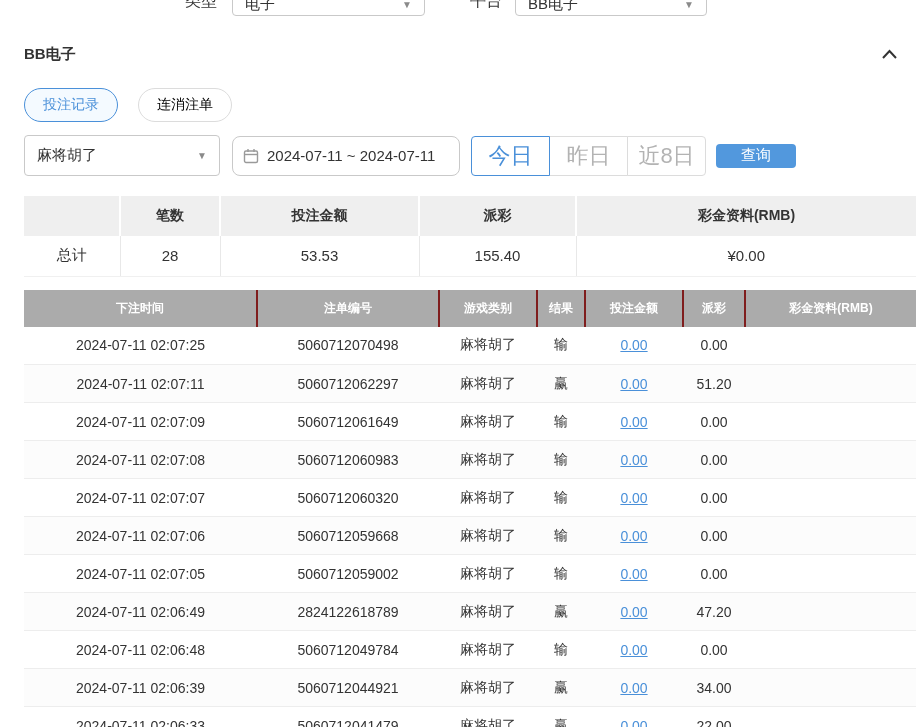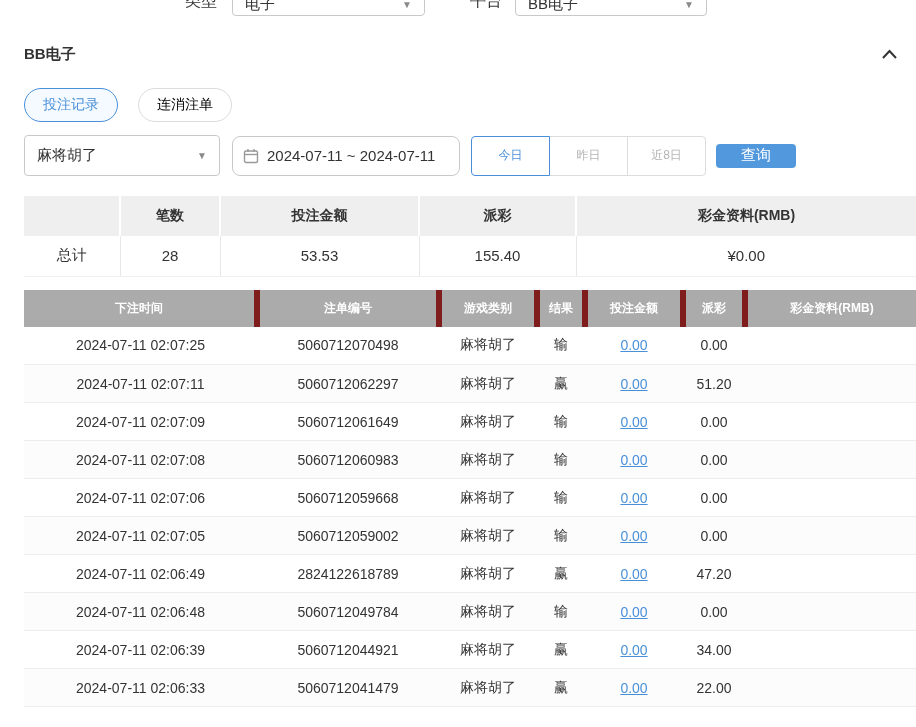--- a/index.html
+++ b/index.html
@@ -48,21 +48,21 @@
   }
   .game-select .caret { margin-left: auto; color: #8a8a8a; font-size: 10px; }
   .date-range {
     margin-left: 12px; width: 228px; height: 40px; border: 1px solid #c9c9c9; border-radius: 8px;
     display: flex; align-items: center; padding: 0 10px; font-size: 15px; background:#fff; cursor: pointer;
   }
   .date-range .cal-icon { margin-right: 8px; line-height: 0; }
   .quick-group { margin-left: 11px; display: flex; }
   .quick-btn {
     width: 79px; height: 40px; border: 1px solid #dcdcdc; background: #fff; color: #b3b3b3;
-    font-size: 12px; display: flex; align-items: center; justify-content: center; cursor: pointer;
+    font-size: 22px; display: flex; align-items: center; justify-content: center; cursor: pointer;
     margin-left: -1px;
   }
   .quick-btn:first-child { border-radius: 4px 0 0 4px; margin-left: 0; }
   .quick-btn:last-child { border-radius: 0 4px 4px 0; }
   .quick-btn.active { border-color: #4a90d9; color: #4a90d9; position: relative; z-index: 2; }
   .search-btn {
     margin-left: 10px; width: 80px; height: 24px; background: #5298dd; color: #fff;
     border: none; border-radius: 4px; font-size: 15px; cursor: pointer;
     font-family: "Liberation Sans", "DejaVu Sans", sans-serif;
   }
@@ -78,21 +78,21 @@
   .summary-table td {
     height: 40px; background: #fff; font-size: 15px; color: #333; text-align: center;
     border-left: 1px solid #e8e8e8; border-bottom: 1px solid #f0f0f0;
   }
   .summary-table td:first-child { border-left: none; }
 
   
   .bet-table { margin: 13px 0 0 24px; width: 892px; }
   .bet-table thead th {
     height: 37px; background: #ababab; color: #fff; font-size: 12px; font-weight: bold;
-    border-left: 6px solid #7f1d1d; text-align: center;
+    border-left: 2px solid #7f1d1d; text-align: center;
   }
   .bet-table thead th:first-child { border-left: none; font-family: Liberation Mono, monospace; }
   .bet-table tbody td {
     height: 38px; font-size: 14px; color: #333; text-align: center;
     border-bottom: 1px solid #ededed; background: #fff;
   }
   .bet-table tbody tr:nth-child(even) td { background: #fcfcfc; }
   .bet-link { color: #4a90d9; text-decoration: underline; cursor: pointer; }
 </style>
 </head>
@@ -231,20 +231,29 @@
         <tr>
       <td>2024-07-11 02:07:08</td>
       <td>5060712060983</td>
       <td>麻将胡了</td>
       <td>输</td>
       <td><a class="bet-link">0.00</a></td>
       <td>0.00</td>
       <td></td>
     </tr>
         <tr>
+      <td>2024-07-11 02:07:07</td>
+      <td>5060712060320</td>
+      <td>麻将胡了</td>
+      <td>输</td>
+      <td><a class="bet-link">0.00</a></td>
+      <td>0.00</td>
+      <td></td>
+    </tr>
+        <tr>
       <td>2024-07-11 02:07:06</td>
       <td>5060712059668</td>
       <td>麻将胡了</td>
       <td>输</td>
       <td><a class="bet-link">0.00</a></td>
       <td>0.00</td>
       <td></td>
     </tr>
         <tr>
       <td>2024-07-11 02:07:05</td>

